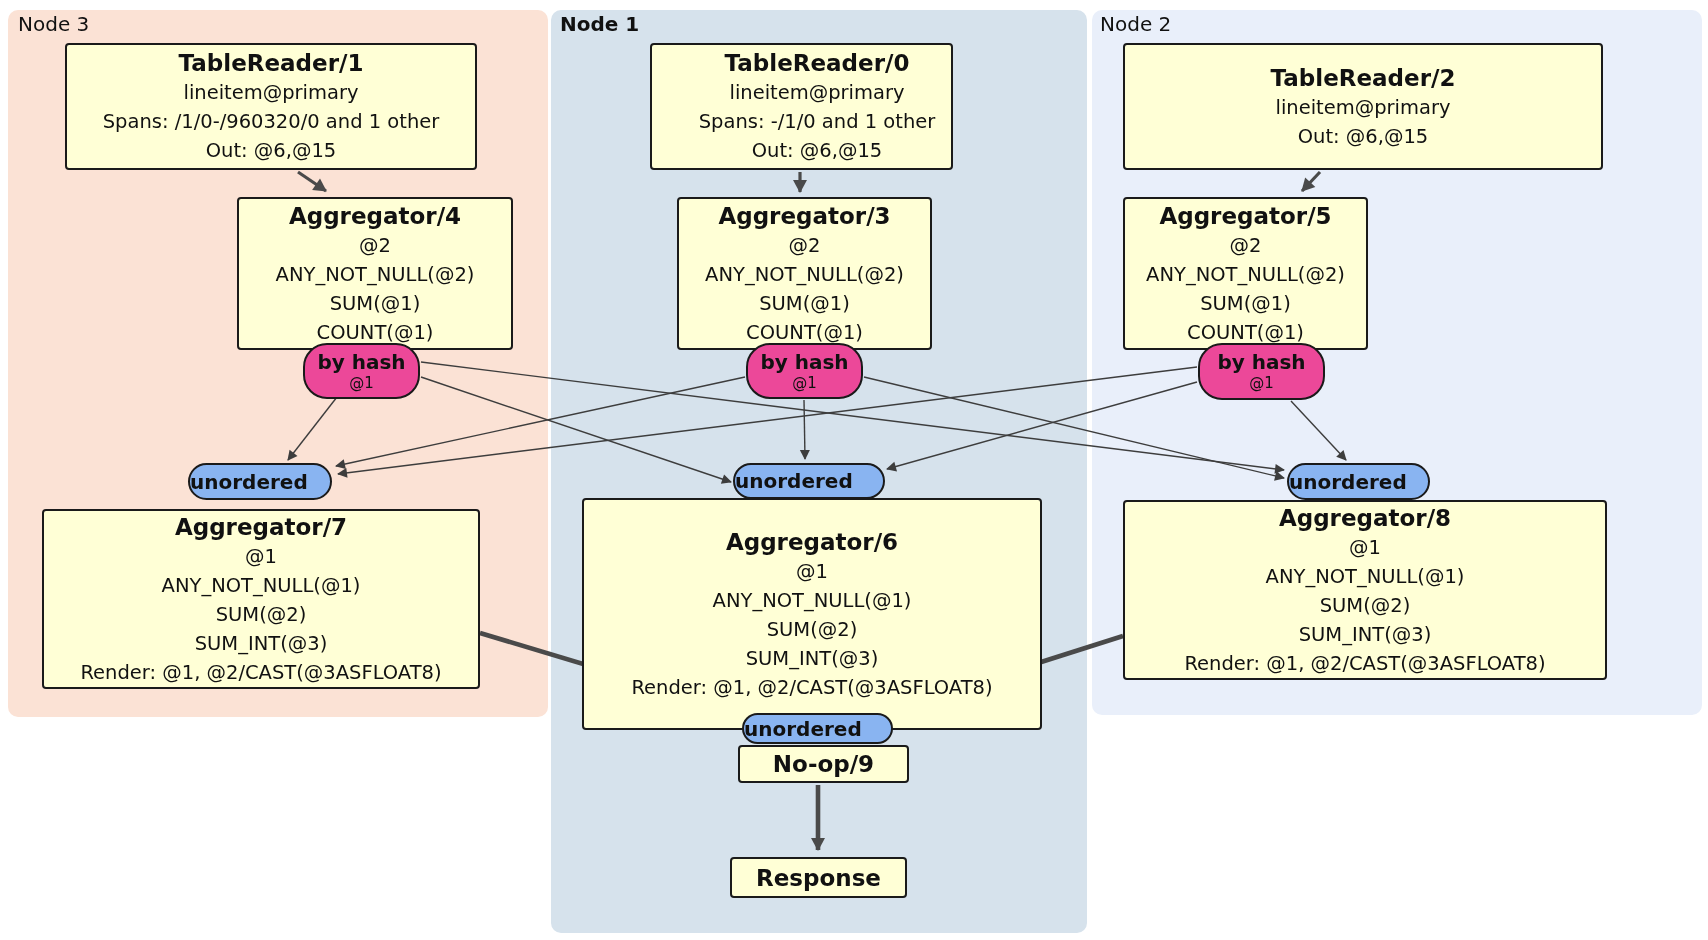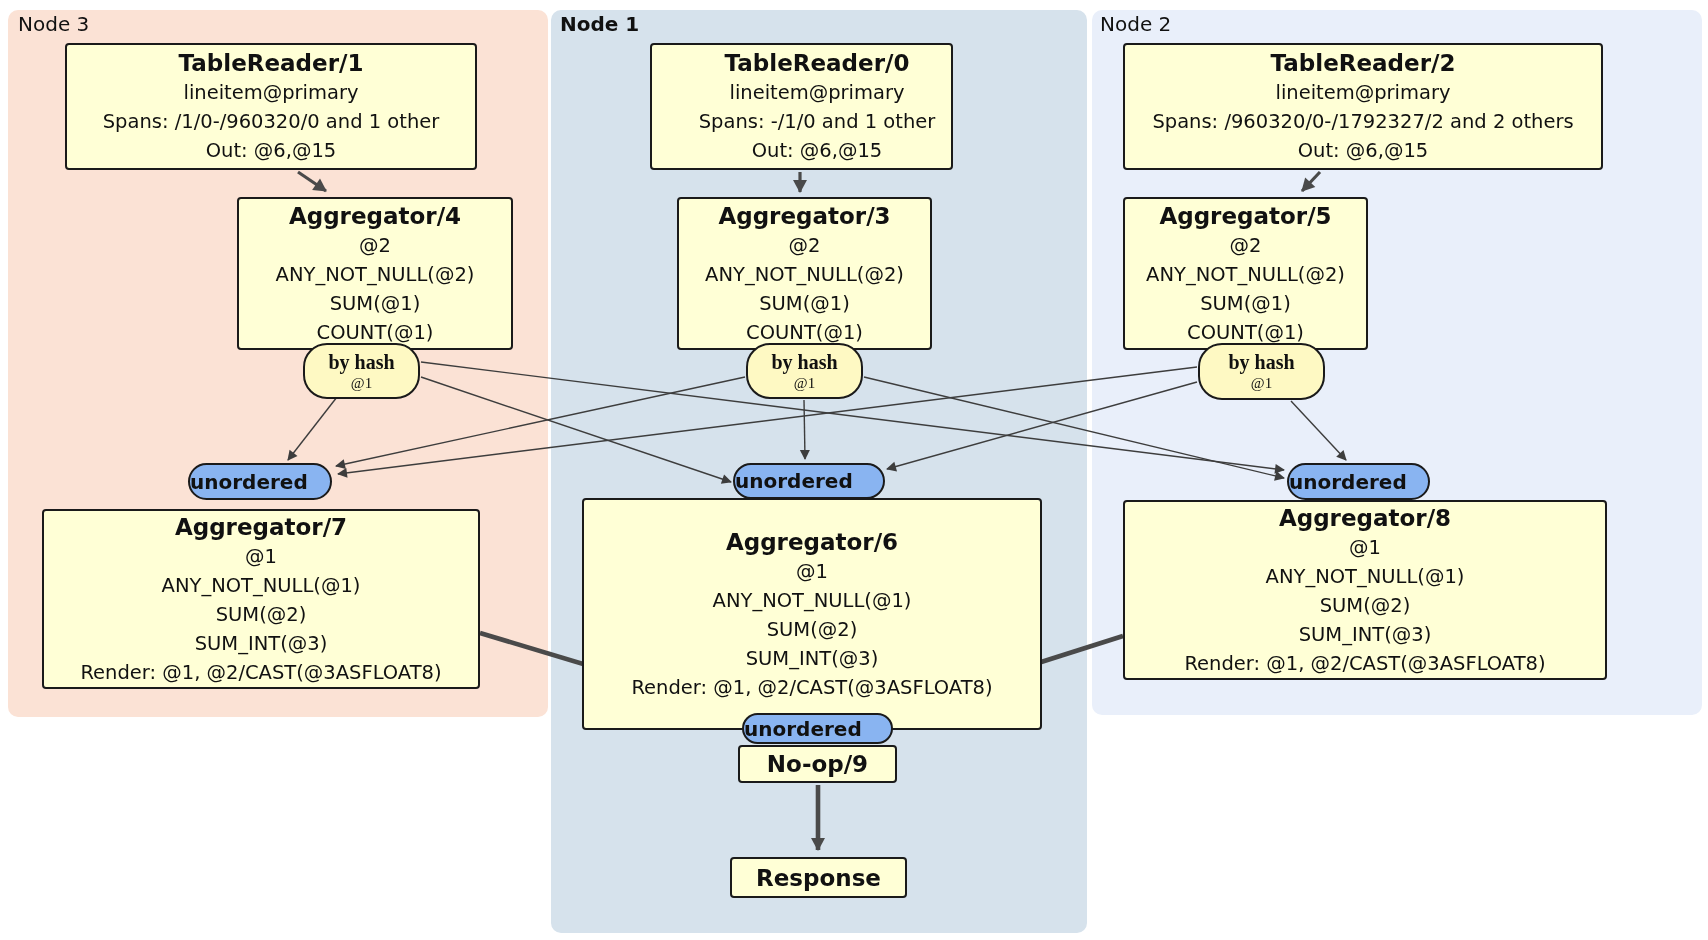--- a/index.html
+++ b/index.html
@@ -12,23 +12,23 @@
     position:absolute;font-size:20px;color:#111;white-space:nowrap;
   }
   .box{
     position:absolute;background:#ffffd6;border:2px solid #1a1a1a;border-radius:4px;
     display:flex;flex-direction:column;align-items:center;justify-content:center;
     text-align:center;box-sizing:border-box;z-index:6;
   }
   .box .title{font-weight:bold;font-size:23px;line-height:30px;white-space:nowrap;}
   .box .line{font-size:19.5px;line-height:29px;white-space:nowrap;}
   .router{
-    position:absolute;background:#fef9c3;border:2px solid #1a1a1a;border-radius:24px;
+    position:absolute;background:#ec4899;border:2px solid #1a1a1a;border-radius:24px;
     display:flex;flex-direction:column;align-items:center;justify-content:center;
-    box-sizing:border-box;z-index:7;text-align:center;font-family:Liberation Serif, serif;
+    box-sizing:border-box;z-index:7;text-align:center;
   }
   .router .rlabel{font-weight:bold;font-size:20px;line-height:24px;}
   .router .rdetail{font-size:15px;line-height:19px;}
   .sync{
     position:absolute;background:#89b4f1;border:2px solid #1a1a1a;border-radius:20px;
     display:flex;align-items:center;justify-content:flex-start;box-sizing:border-box;
     font-weight:bold;font-size:20px;z-index:7;
   }
   #edges{position:absolute;left:0;top:0;z-index:5;pointer-events:none;}
 </style>
@@ -147,32 +147,31 @@
     <div class="line">ANY_NOT_NULL(@1)</div>
     <div class="line">SUM(@2)</div>
     <div class="line">SUM_INT(@3)</div>
     <div class="line">Render: @1, @2/CAST(@3ASFLOAT8)</div>
   </div>
 
   <div class="sync" style="left:742px;top:713px;width:151px;height:31px;">
     <span>unordered</span>
   </div>
 
-  <div class="box" style="left:738px;top:745px;width:159px;height:38px;justify-content:center;">
+  <div class="box" style="left:738px;top:745px;width:171px;height:38px;justify-content:center;">
     <div class="title">No-op/9</div>
   </div>
 
   <div class="box" style="left:730px;top:857px;width:177px;height:41px;">
     <div class="title">Response</div>
   </div>
 
   <div class="box" style="left:1123px;top:43px;width:480px;height:127px;">
     <div class="title">TableReader/2</div>
     <div class="line">lineitem@primary</div>
-    <div class="line">Spans: /960320/0-/1792327/2 and 2 others</div>
     <div class="line">Out: @6,@15</div>
   </div>
 
   <div class="box" style="left:1123px;top:197px;width:245px;height:153px;">
     <div class="title">Aggregator/5</div>
     <div class="line">@2</div>
     <div class="line">ANY_NOT_NULL(@2)</div>
     <div class="line">SUM(@1)</div>
     <div class="line">COUNT(@1)</div>
   </div>

